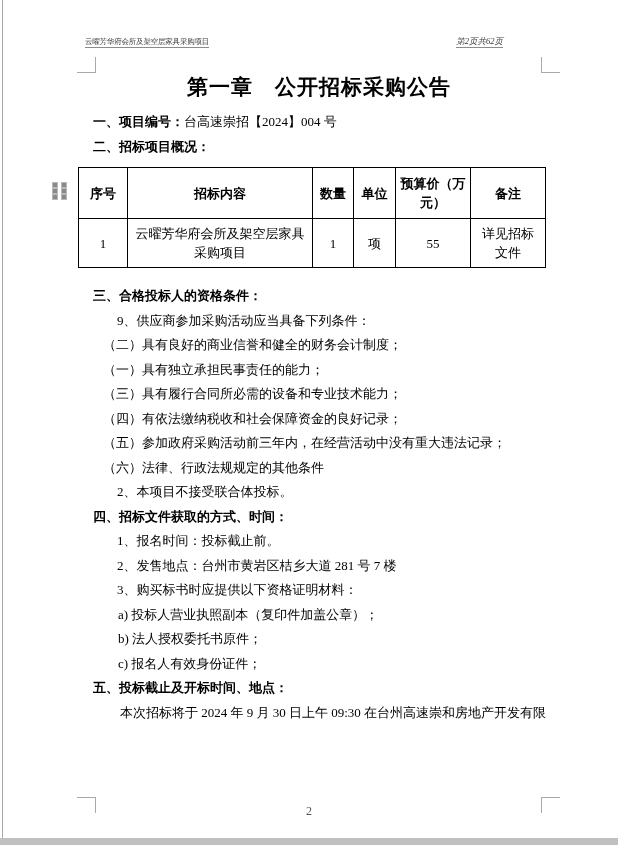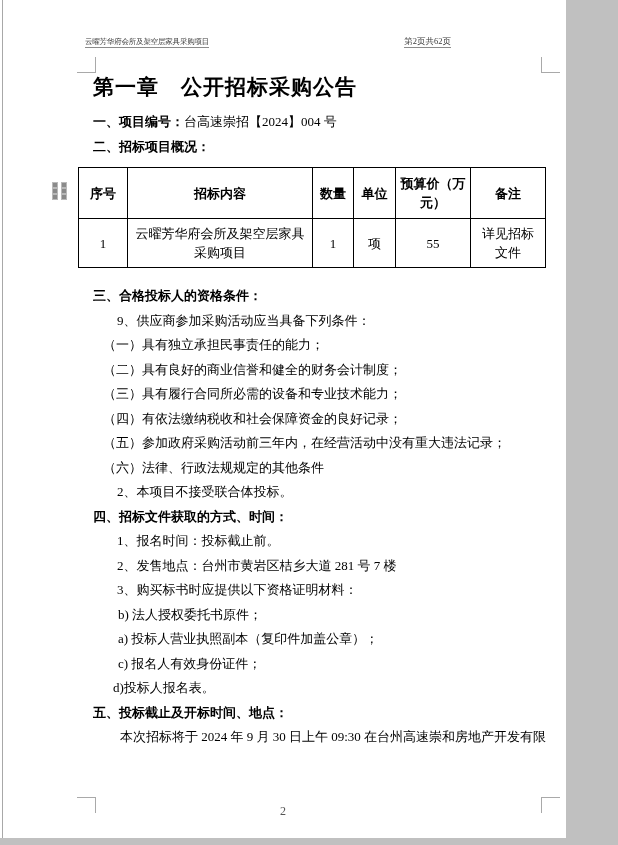--- a/index.html
+++ b/index.html
@@ -1,38 +1,38 @@
 <!DOCTYPE html>
 <html><head>
 <meta charset="utf-8">
 <style>
   html,body{margin:0;padding:0;}
   body{background:#c0c0c0;font-family:"Liberation Serif","DejaVu Serif",serif;}
-  .page{position:relative;width:554px;height:845px;background:#ffffff;overflow:hidden;color:#000;padding-left:12px;}
+  .page{position:relative;width:618px;height:845px;background:#ffffff;overflow:hidden;color:#000;}
   .left-edge{position:absolute;left:2px;top:0;width:1px;height:845px;background:#a8a8a8;}
   .bottom-strip{position:absolute;left:0;top:838px;width:618px;height:7px;background:#c0c0c0;}
 
   
   .hdr{position:absolute;top:37px;color:#3a3a3a;line-height:9px;border-bottom:1px solid #8a8a8a;padding-bottom:1px;}
   .hdr-left{left:85px;font-size:7.5px;letter-spacing:-0.2px;}
-  .hdr-right{right:115px;font-size:8.5px;}
+  .hdr-right{right:115px;font-size:8.5px;font-style:italic;}
 
   
   .mark{position:absolute;width:18px;height:15px;}
   .mark.tl{left:77px;top:57px;border-right:1px solid #a9a9a9;border-bottom:1px solid #a9a9a9;}
   .mark.tr{left:541px;top:57px;border-left:1px solid #a9a9a9;border-bottom:1px solid #a9a9a9;}
   .mark.bl{left:77px;top:797px;border-right:1px solid #a9a9a9;border-top:1px solid #a9a9a9;}
   .mark.br{left:541px;top:797px;border-left:1px solid #a9a9a9;border-top:1px solid #a9a9a9;}
 
   
   .dots{position:absolute;left:53px;top:183px;display:grid;grid-template-columns:4px 4px;grid-auto-rows:4px;column-gap:5px;row-gap:2px;}
   .dots i{display:block;background:#8a8a8a;outline:1px solid #b9b9b9;}
 
   .content{position:absolute;left:93px;top:74px;width:452px;font-size:13px;line-height:24.5px;}
-  .title{font-size:21px;font-weight:bold;line-height:26px;margin:0 0 10px 0;letter-spacing:1px;}
+  .title{font-size:21px;font-weight:bold;text-align:center;line-height:26px;margin:0 0 10px 0;letter-spacing:1px;}
   .intro-line{line-height:25px;white-space:nowrap;}
   .intro-line.first{text-indent:27px;}
   .line{line-height:24.5px;}
   .b{font-weight:bold;}
   .mt2{margin-top:16px;}
   .item-num{padding-left:24px;}
   .item-paren{padding-left:10px;}
   .item-letter{padding-left:25px;}
   .item-letter-d{padding-left:20px;}
   .para-indent{text-indent:27px;white-space:nowrap;}
@@ -105,35 +105,34 @@
         <td>项</td>
         <td>55</td>
         <td>详见招标
 文件</td>
       </tr>
     </tbody>
       </table>
 
     <div class="line b mt2">三、合格投标人的资格条件：</div>
     <div class="line item-num">9、供应商参加采购活动应当具备下列条件：</div>
+    <div class="line item-paren">（二）具有良好的商业信誉和健全的财务会计制度；</div>
     <div class="line item-paren">（一）具有独立承担民事责任的能力；</div>
-    <div class="line item-paren">（二）具有良好的商业信誉和健全的财务会计制度；</div>
     <div class="line item-paren">（三）具有履行合同所必需的设备和专业技术能力；</div>
     <div class="line item-paren">（四）有依法缴纳税收和社会保障资金的良好记录；</div>
     <div class="line item-paren">（五）参加政府采购活动前三年内，在经营活动中没有重大违法记录；</div>
     <div class="line item-paren">（六）法律、行政法规规定的其他条件</div>
     <div class="line item-num">2、本项目不接受联合体投标。</div>
 
     <div class="line b">四、招标文件获取的方式、时间：</div>
     <div class="line item-num">1、报名时间：投标截止前。</div>
     <div class="line item-num">2、发售地点：台州市黄岩区桔乡大道 281 号 7 楼</div>
     <div class="line item-num">3、购买标书时应提供以下资格证明材料：</div>
+    <div class="line item-letter">a) 投标人营业执照副本（复印件加盖公章）；</div>
     <div class="line item-letter">b) 法人授权委托书原件；</div>
-    <div class="line item-letter">a) 投标人营业执照副本（复印件加盖公章）；</div>
     <div class="line item-letter">c) 报名人有效身份证件；</div>
-    <div class="line item-letter-d">d)投标人报名表。</div>
 
     <div class="line b">五、投标截止及开标时间、地点：</div>
     <div class="line para-indent">本次招标将于 2024 年 9 月 30 日上午 09:30 在台州高速崇和房地产开发有限</div>
   </div>
 
   <div class="page-num">2</div>
 </div>
 
 </body></html>

